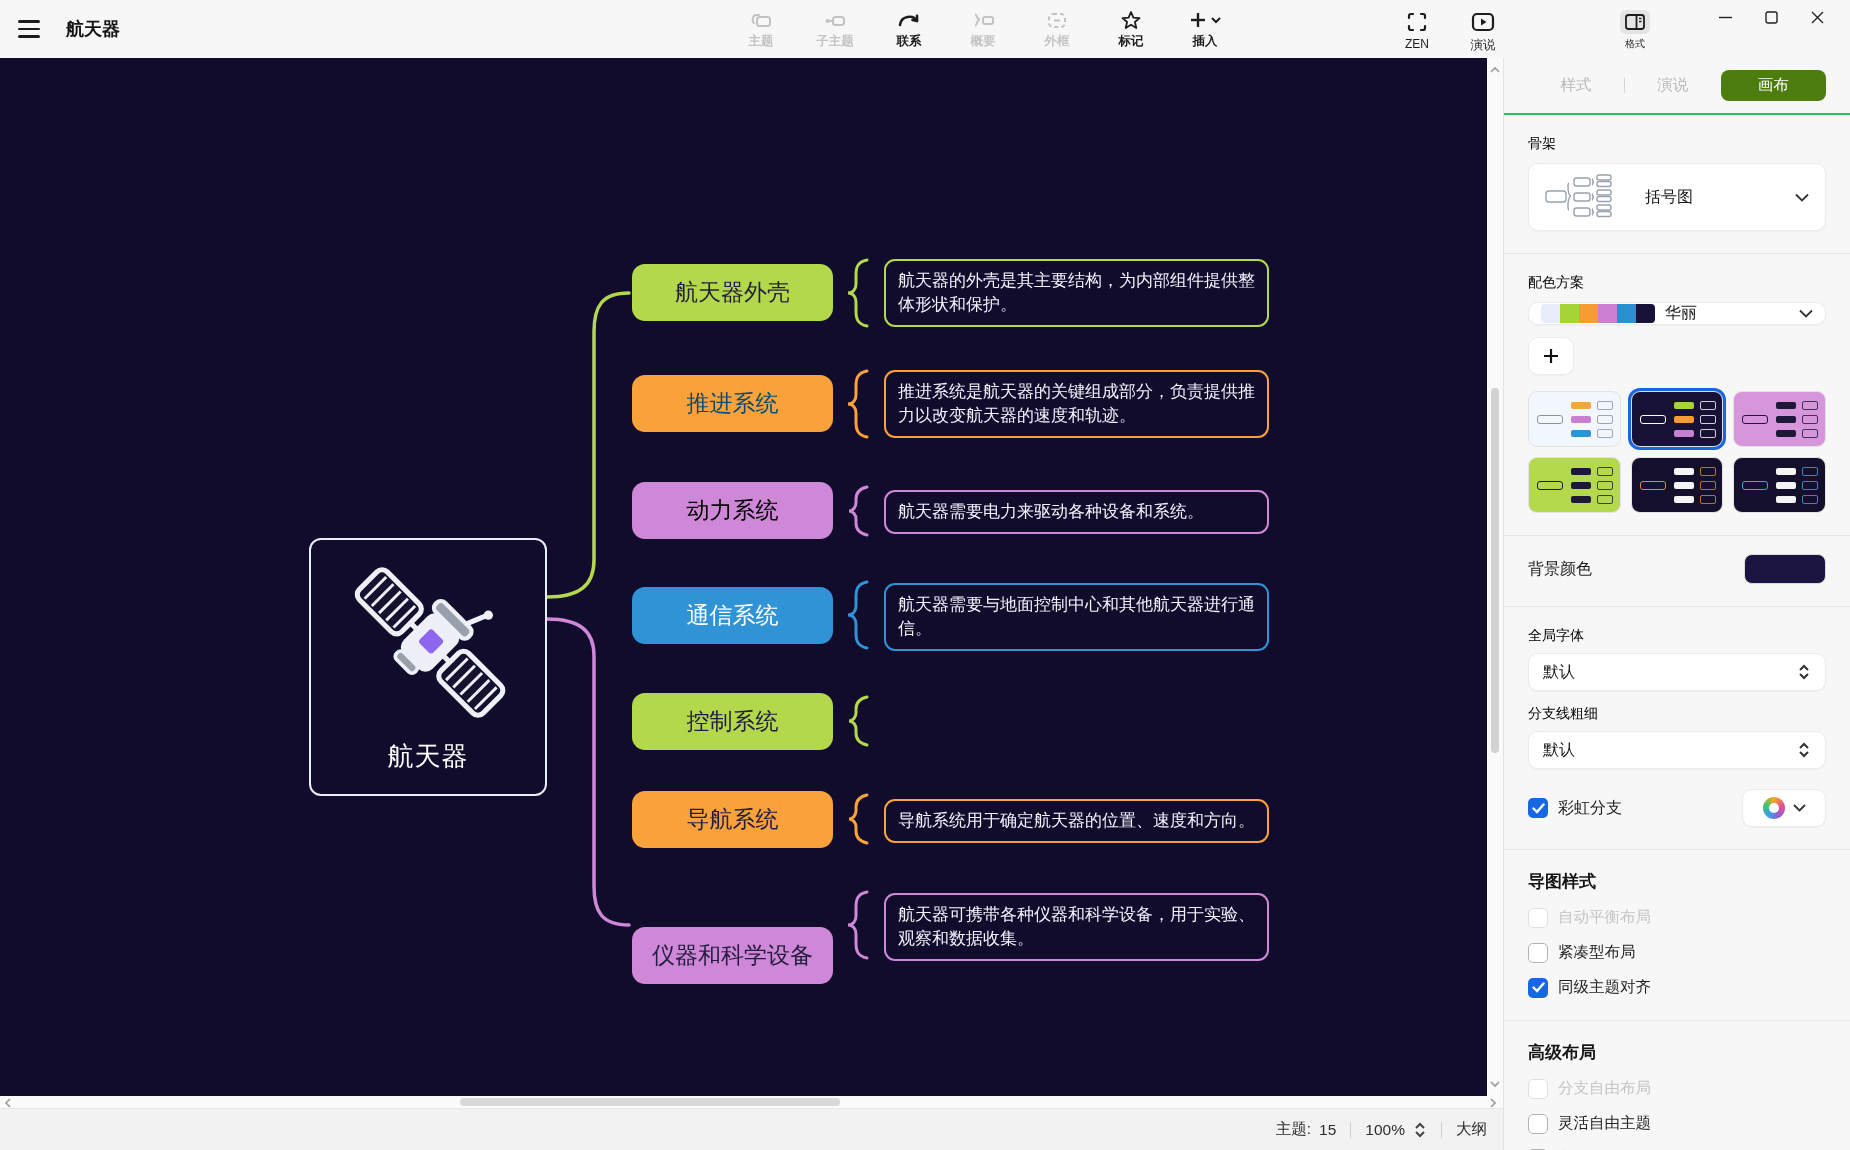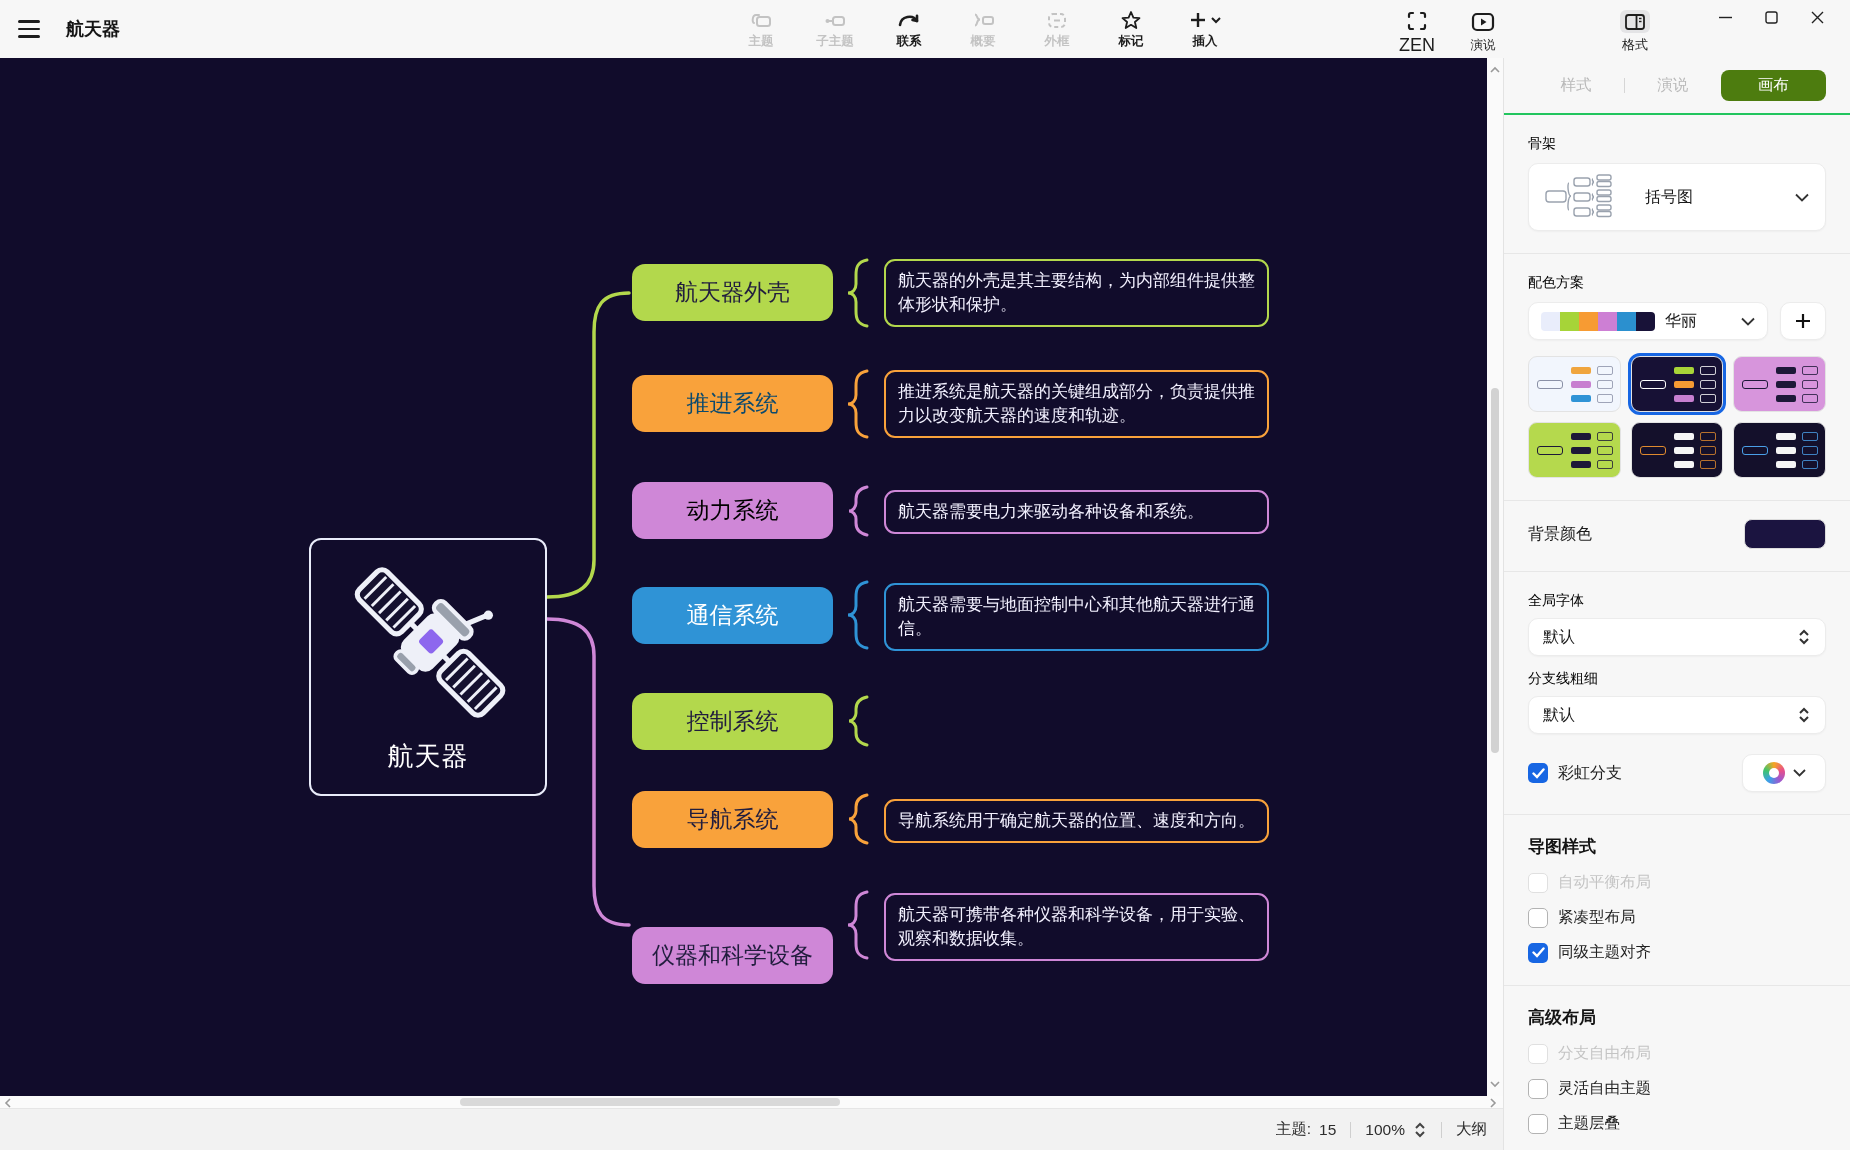--- a/index.html
+++ b/index.html
@@ -50,21 +50,21 @@
   .panel { position:absolute; left:1503px; top:58px; width:347px; height:1092px; background:#f7f7f7; border-left:1px solid #e3e3e3; overflow:hidden; z-index:25; padding:0 24px; }
   .tabs { display:flex; align-items:center; margin:12px -24px 0; padding:0 24px 12px; border-bottom:2px solid #22c55e; }
   .tab { font-size:15.5px; color:#b9b9b9; cursor:pointer; padding:5px 0; flex:1; text-align:center; }
   .tab-sep { width:1px; height:15px; background:#d6d6d6; }
   .tab.active { color:#fff; border-radius:8px; padding:5px 0; flex:1.1; }
   .sec-label { margin-top:20px; font-size:14px; color:#000000; }
   .card { background:#fff; border:1px solid #ececec; border-radius:10px; box-shadow:0 1px 2px rgba(0,0,0,.04); display:flex; align-items:center; cursor:pointer; }
   .skeleton-card { margin-top:10px; height:68px; padding:0 16px; gap:14px; }
   .skeleton-card .sk-name { font-size:16px; color:#1b1b1b; flex:1; }
   .divider { margin:22px -24px 0; height:1px; background:#e7e7e7; }
-  .scheme-row { margin-top:10px; display:flex; gap:12px; }
+  .scheme-row { margin-top:10px; display:flex; gap:12px;flex-direction:column; }
   .scheme-dd { flex:1; height:38px; padding:0 12px; gap:10px; }
   .swatches { display:flex; border-radius:4px; overflow:hidden; }
   .swatches i { width:19px; height:19px; display:block; }
   .scheme-name { font-size:16px; color:#1b1b1b; flex:1; }
   .plus-btn { width:46px; height:38px; justify-content:center; }
   .thumb-grid { margin-top:16px; display:grid; grid-template-columns:repeat(3,1fr); gap:10px; }
   .theme-thumb { height:56px; border-radius:9px; position:relative; cursor:pointer; border:1px solid #e3e3e3; }
   .theme-thumb.selected { outline:3px solid #1766e3; outline-offset:0; }
   .tt-central { position:absolute; left:8px; top:23px; width:26px; height:9px; border-radius:3px; border:1.3px solid #888; }
   .tt-pill { position:absolute; left:42px; width:20px; height:7px; border-radius:2px; }
@@ -167,21 +167,21 @@
     </div>
   </div>
 
   <div class="tb-right">
     <div class="tb-iconbtn">
       <span class="ic">
           <svg width="22" height="22" viewBox="0 0 22 22">
             <path d="M3 7 V5 Q3 3 5 3 H7 M15 3 H17 Q19 3 19 5 V7 M19 15 V17 Q19 19 17 19 H15 M7 19 H5 Q3 19 3 17 V15" fill="none" stroke="currentColor" stroke-width="2.2" stroke-linecap="round"></path>
           </svg>
         </span>
-      <span class="lbl" style="font-size:18px">ZEN</span>
+      <span class="lbl" style="font-size:12px">ZEN</span>
     </div>
     <div class="tb-iconbtn">
       <span class="ic">
           <svg width="24" height="20" viewBox="0 0 24 20">
             <rect x="2" y="2" width="20" height="16" rx="4" fill="none" stroke="currentColor" stroke-width="2.2"></rect>
             <path d="M10 6.5 L15.5 10 L10 13.5 Z" fill="currentColor"></path>
           </svg>
         </span>
       <span class="lbl" style="font-size:12.5px">演说</span>
     </div>
@@ -190,21 +190,21 @@
   <div class="fmt-wrap">
     <div class="tb-iconbtn sel">
       <span class="ic">
           <svg width="22" height="18" viewBox="0 0 22 18">
             <rect x="2" y="2" width="18" height="14" rx="2.5" fill="none" stroke="currentColor" stroke-width="1.8"></rect>
             <line x1="12.5" y1="2" x2="12.5" y2="16" stroke="currentColor" stroke-width="1.8"></line>
             <line x1="15" y1="5.5" x2="17.5" y2="5.5" stroke="currentColor" stroke-width="1.4"></line>
             <line x1="15" y1="8.5" x2="17.5" y2="8.5" stroke="currentColor" stroke-width="1.4"></line>
           </svg>
         </span>
-      <span class="lbl" style="font-size:13px">格式</span>
+      <span class="lbl" style="font-size:10px">格式</span>
     </div>
   </div>
 
   <div class="win-controls">
     <div class="win-btn">
         <svg width="13" height="13" viewBox="0 0 13 13">
           <line x1="0" y1="6.5" x2="13" y2="6.5" stroke="#222" stroke-width="1.4"></line>
         </svg>
       </div>
     <div class="win-btn">

